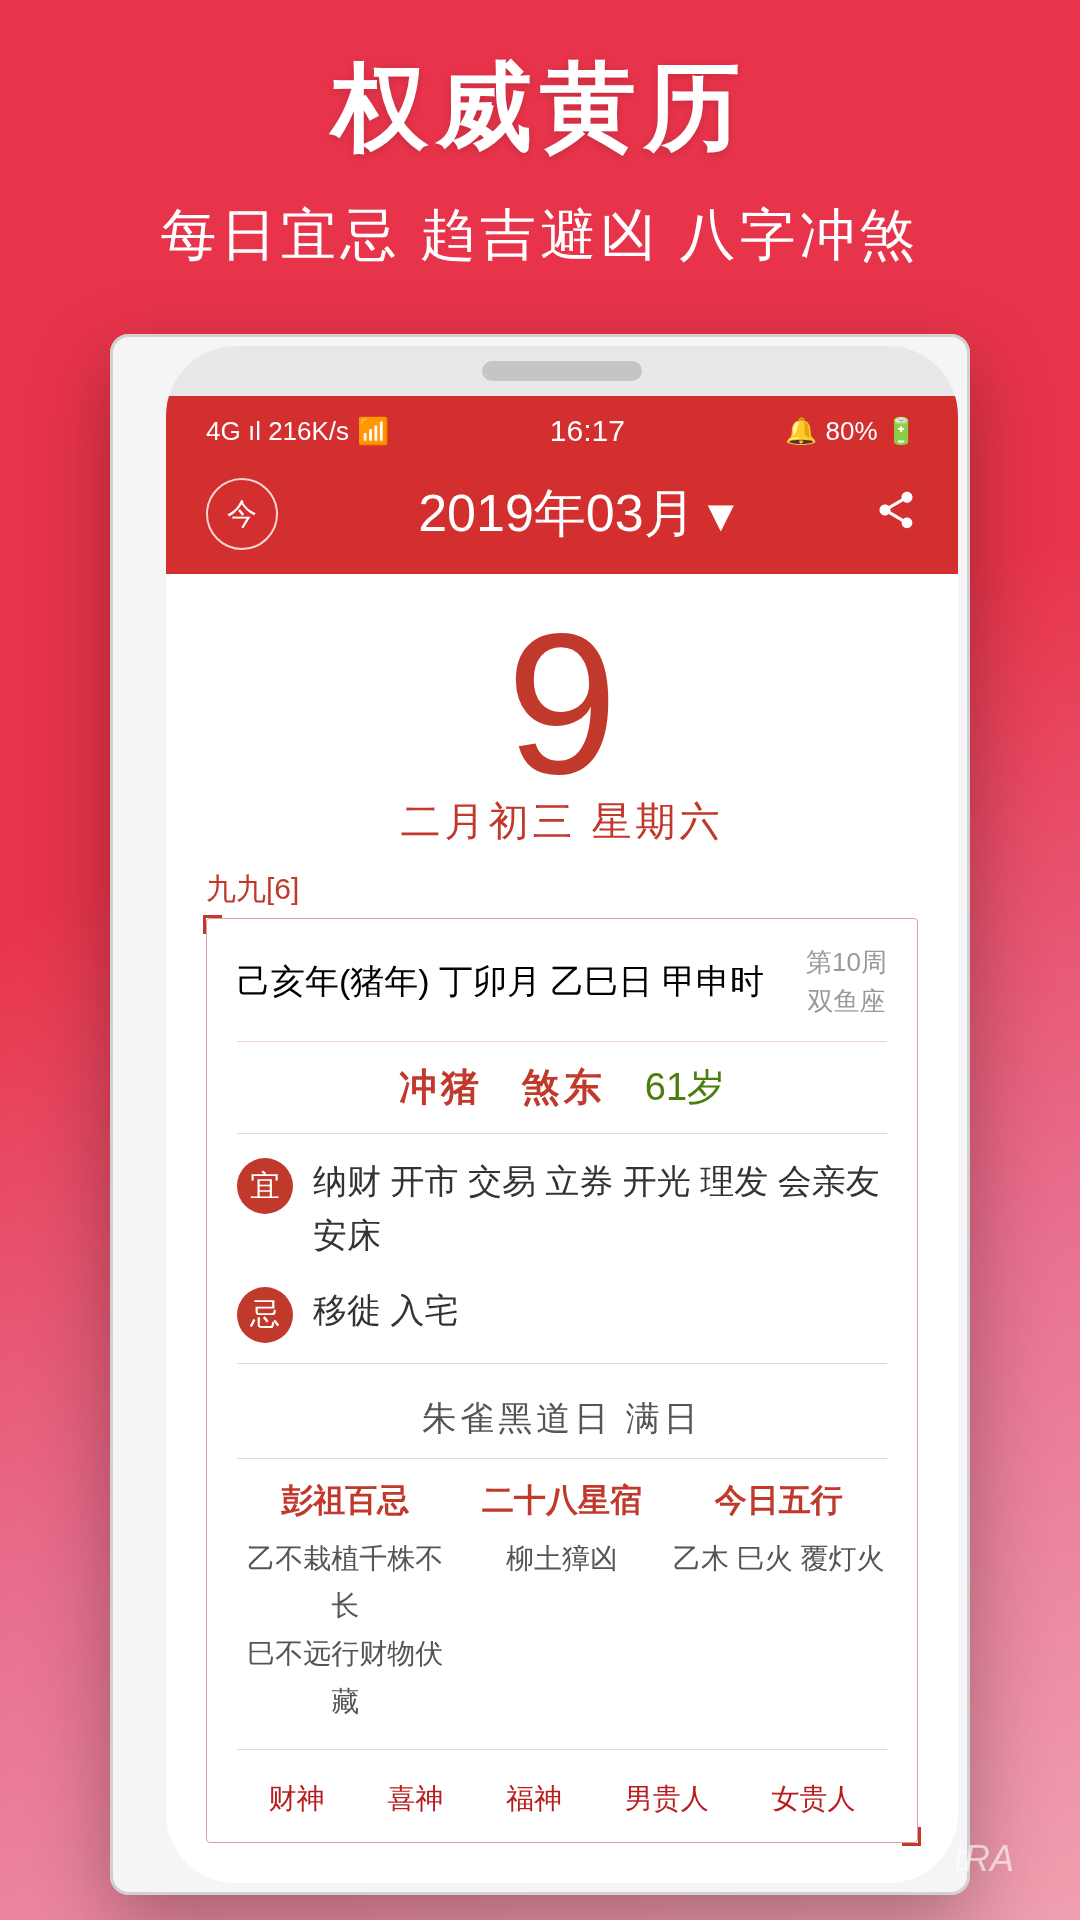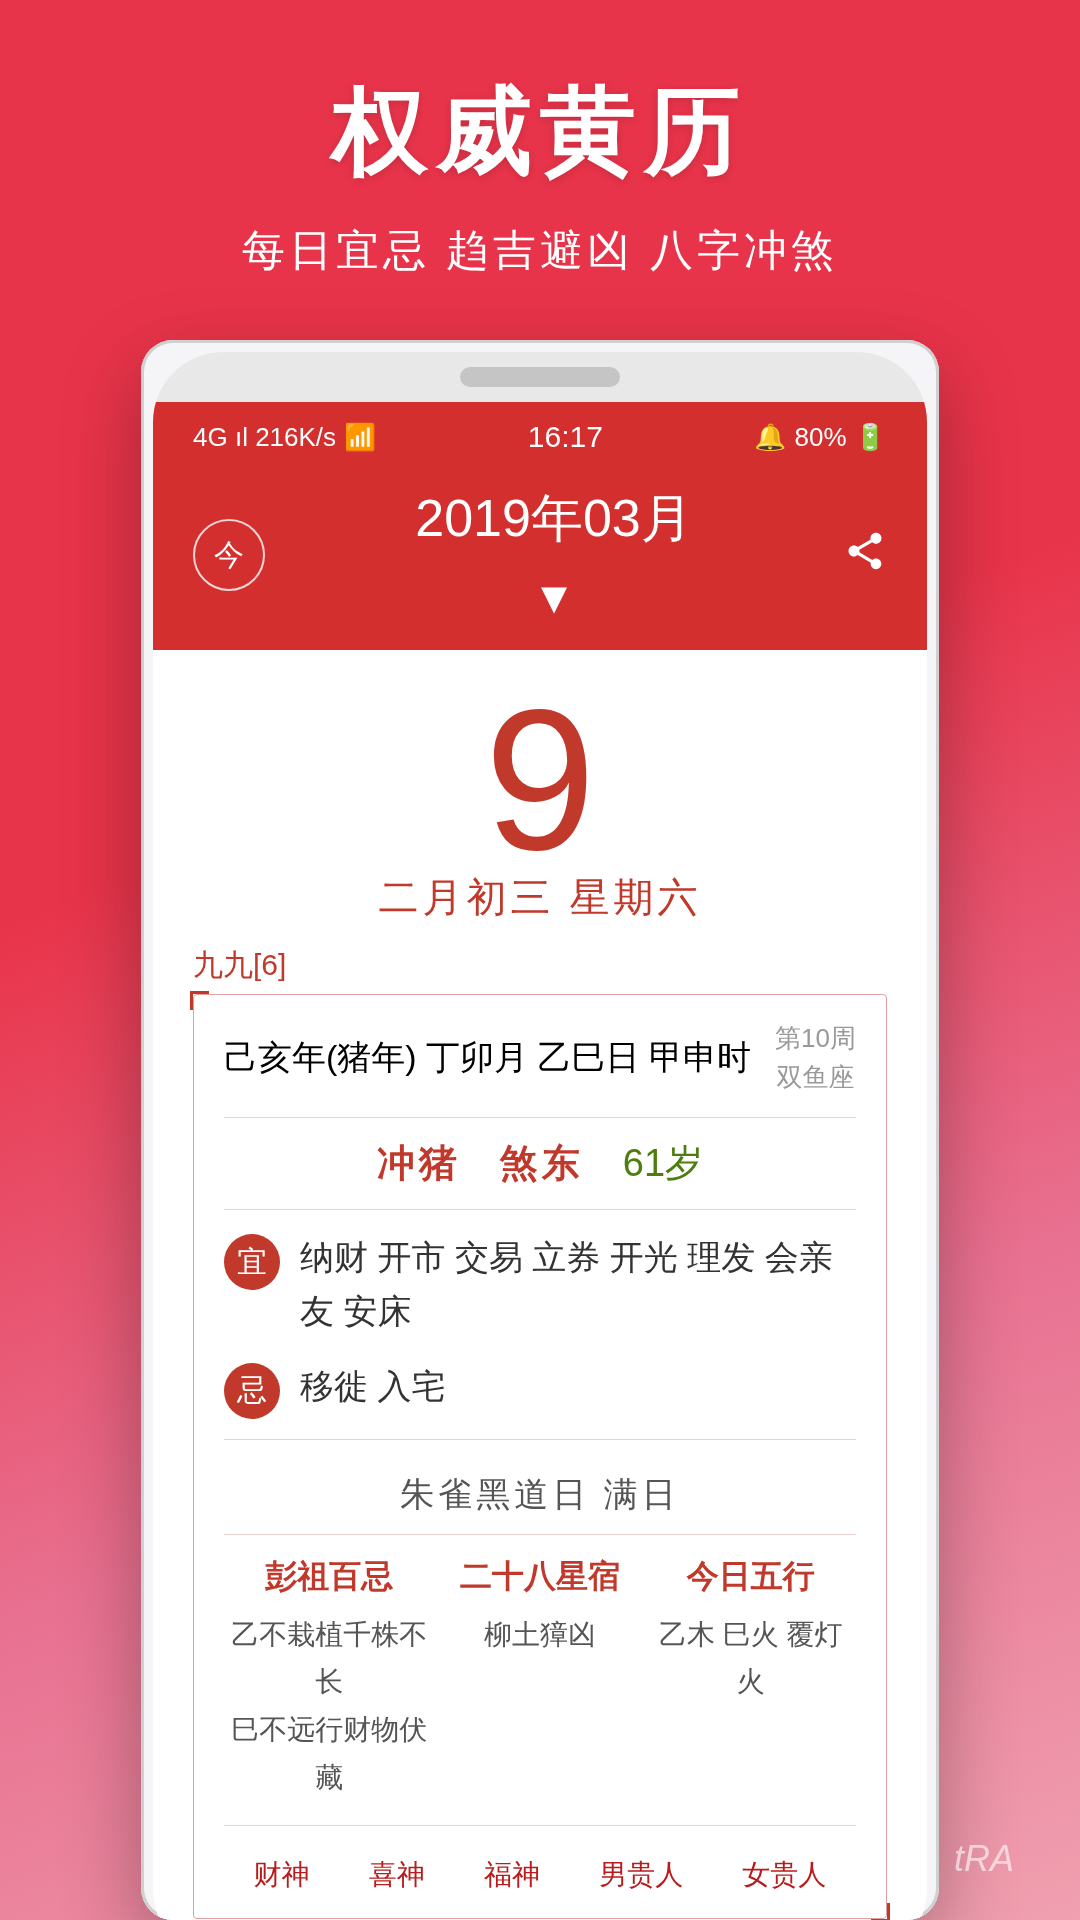--- a/index.html
+++ b/index.html
@@ -14,47 +14,48 @@
       align-items: center;
       font-family: 'PingFang SC', 'Microsoft YaHei', sans-serif;
       overflow: hidden;
     }
 
     .top-section {
       width: 100%;
       display: flex;
       flex-direction: column;
       align-items: center;
-      padding-top: 68px;
+      padding-top: 44px;
     }
 
     .main-title {
       font-size: 96px;
       font-weight: bold;
       color: white;
       letter-spacing: 8px;
       text-shadow: 0 2px 8px rgba(0,0,0,0.15);
       margin-bottom: 24px;
     }
 
     .sub-title {
-      font-size: 43px;
+      font-size: 56px;
       color: white;
       letter-spacing: 4px;
       margin-bottom: 60px;
     }
 
     
     .phone-mockup {
-      width: 798px;
+      width: 860px;
       background: #f5f5f7;
-      border-radius: 32px;
+      border-radius: 19px;
       box-shadow: 0 30px 80px rgba(0,0,0,0.3), inset 0 0 0 3px #d0d0d0;
       overflow: hidden;
       position: relative;
+      padding-left: 44px;
     }
 
     .phone-inner {
       background: white;
       margin: 12px;
       border-radius: 70px;
       overflow: hidden;
     }
 
     
@@ -112,21 +113,20 @@
       color: white;
     }
 
     .nav-month {
       font-size: 52px;
       color: white;
       font-weight: 400;
       display: flex;
       align-items: center;
       gap: 12px;
-      flex-direction: column;
     }
 
     .nav-share {
       font-size: 40px;
       color: white;
     }
 
     
     .content-area {
       background: white;

